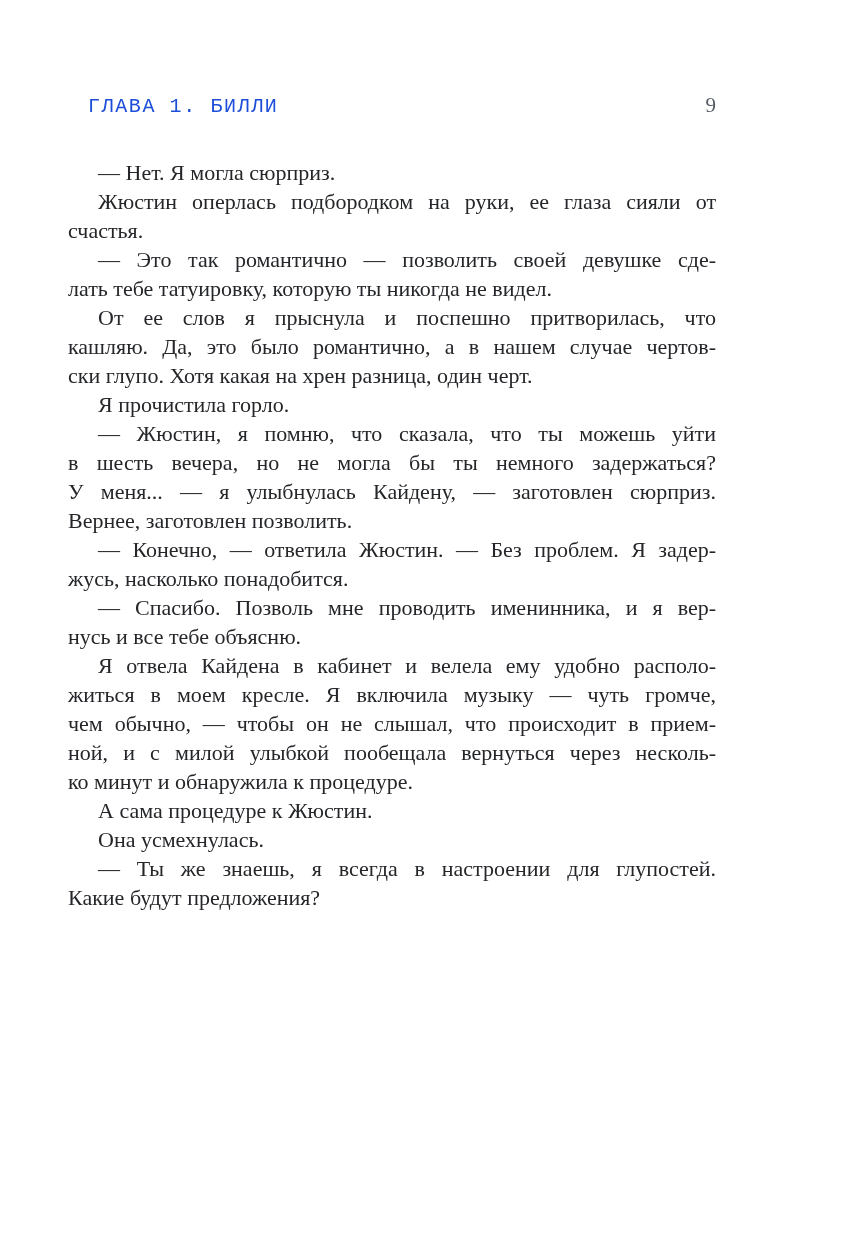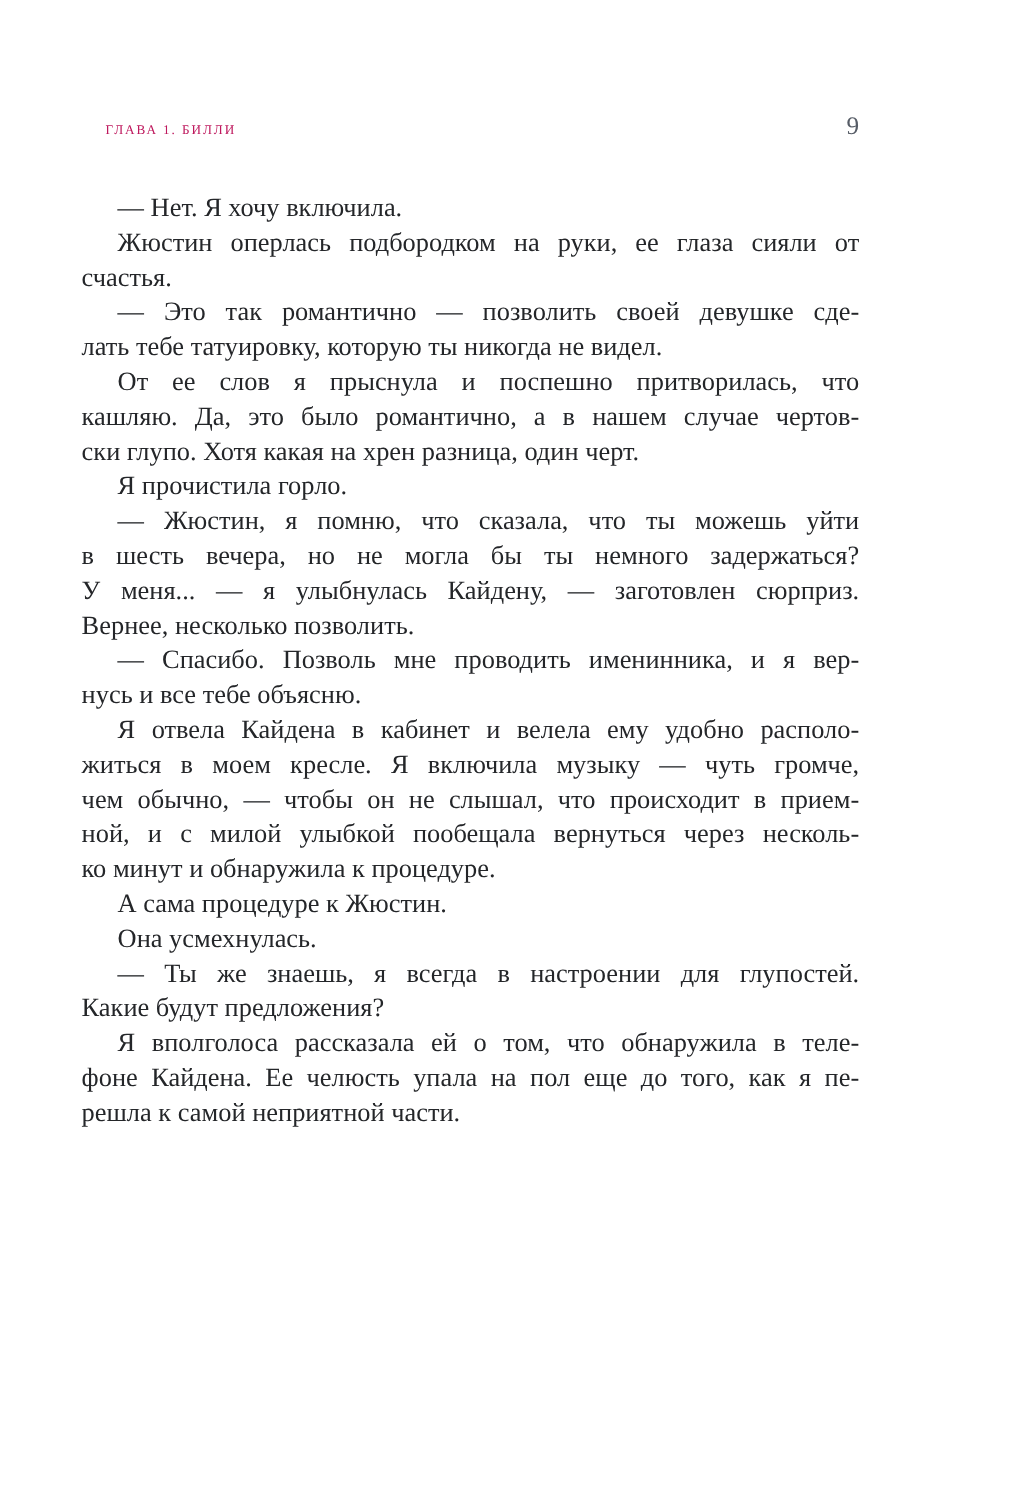--- a/index.html
+++ b/index.html
@@ -19,24 +19,25 @@
   .running-header {
     position: absolute;
     left: 88px;
     top: 93px;
     width: 628px;
     display: flex;
     justify-content: space-between;
     align-items: baseline;
   }
   .chapter-title {
-    font-size: 11px;
+    font-size: 20px;
     letter-spacing: 1.6px;
-    color: #be185d;
+    color: #1d4ed8;
     white-space: nowrap;
+    font-family: Liberation Mono, monospace;
   }
   .page-number {
     font-size: 21px;
     color: #565c66;
   }
   .body-text {
     position: absolute;
     left: 68px;
     top: 158px;
     width: 648px;
@@ -61,21 +62,21 @@
 </head>
 <body>
 
 <div class="page">
   <div class="running-header">
     <span class="chapter-title">ГЛАВА 1. БИЛЛИ</span>
     <span class="page-number">9</span>
   </div>
   <div class="body-text">
       <div class="para">
-        <div class="line first"><span>— Нет. Я хочу включила.</span></div>
+        <div class="line first"><span>— Нет. Я могла сюрприз.</span></div>
       </div>
       <div class="para">
         <div class="line jst first"><span>Жюстин оперлась подбородком на руки, ее глаза сияли от</span></div>
         <div class="line"><span>счастья.</span></div>
       </div>
       <div class="para">
         <div class="line jst first"><span>— Это так романтично — позволить своей девушке сде-</span></div>
         <div class="line"><span>лать тебе татуировку, которую ты никогда не видел.</span></div>
       </div>
       <div class="para">
@@ -83,21 +84,25 @@
         <div class="line jst"><span>кашляю. Да, это было романтично, а в нашем случае </span><span class="it">чертов-</span></div>
         <div class="line"><span class="it">ски глупо. Хотя какая на хрен разница, один черт.</span></div>
       </div>
       <div class="para">
         <div class="line first"><span>Я прочистила горло.</span></div>
       </div>
       <div class="para">
         <div class="line jst first"><span>— Жюстин, я помню, что сказала, что ты можешь уйти</span></div>
         <div class="line jst"><span>в шесть вечера, но не могла бы ты немного задержаться?</span></div>
         <div class="line jst"><span>У меня... — я улыбнулась Кайдену, — заготовлен сюрприз.</span></div>
-        <div class="line"><span>Вернее, </span><span class="it">несколько</span><span> позволить.</span></div>
+        <div class="line"><span>Вернее, </span><span class="it">заготовлен</span><span> позволить.</span></div>
+      </div>
+      <div class="para">
+        <div class="line jst first"><span>— Конечно, — ответила Жюстин. — Без проблем. Я задер-</span></div>
+        <div class="line"><span>жусь, насколько понадобится.</span></div>
       </div>
       <div class="para">
         <div class="line jst first"><span>— Спасибо. Позволь мне проводить именинника, и я вер-</span></div>
         <div class="line"><span>нусь и все тебе объясню.</span></div>
       </div>
       <div class="para">
         <div class="line jst first"><span>Я отвела Кайдена в кабинет и велела ему удобно располо-</span></div>
         <div class="line jst"><span>житься в моем кресле. Я включила музыку — чуть громче,</span></div>
         <div class="line jst"><span>чем обычно, — чтобы он не слышал, что происходит в прием-</span></div>
         <div class="line jst"><span>ной, и с милой улыбкой пообещала вернуться через несколь-</span></div>
@@ -106,19 +111,14 @@
       <div class="para">
         <div class="line first"><span>А сама процедуре к Жюстин.</span></div>
       </div>
       <div class="para">
         <div class="line first"><span>Она усмехнулась.</span></div>
       </div>
       <div class="para">
         <div class="line jst first"><span>— Ты же знаешь, я всегда в настроении для глупостей.</span></div>
         <div class="line"><span>Какие будут предложения?</span></div>
       </div>
-      <div class="para">
-        <div class="line jst first"><span>Я вполголоса рассказала ей о том, что обнаружила в теле-</span></div>
-        <div class="line jst"><span>фоне Кайдена. Ее челюсть упала на пол еще до того, как я пе-</span></div>
-        <div class="line"><span>решла к самой неприятной части.</span></div>
-      </div>
     </div>
 </div>
 
 </body></html>

